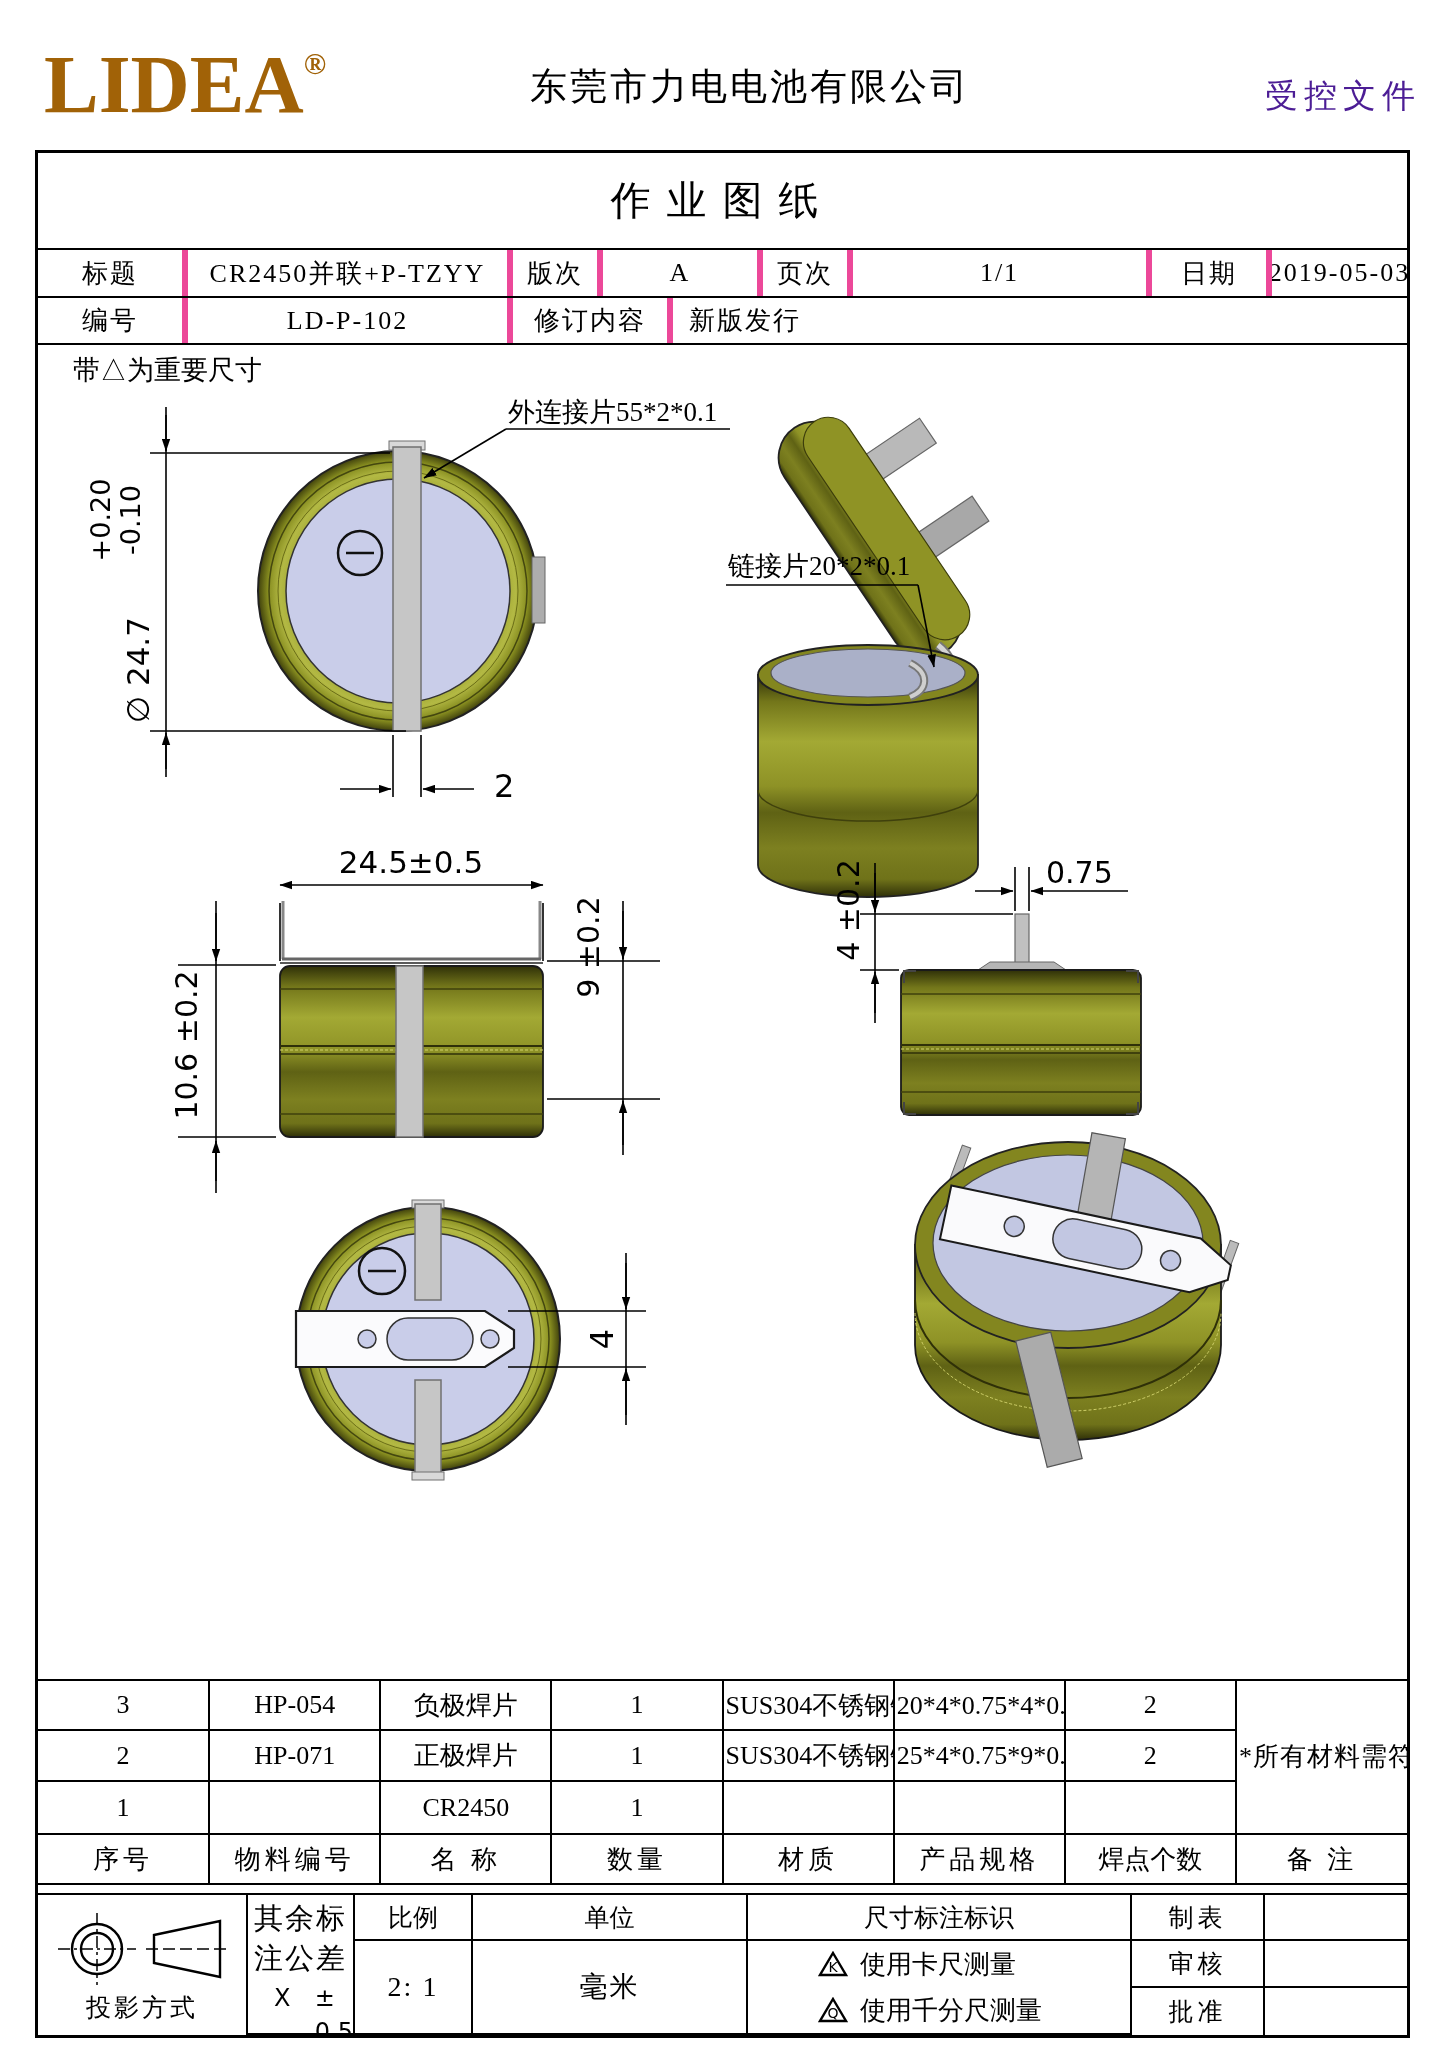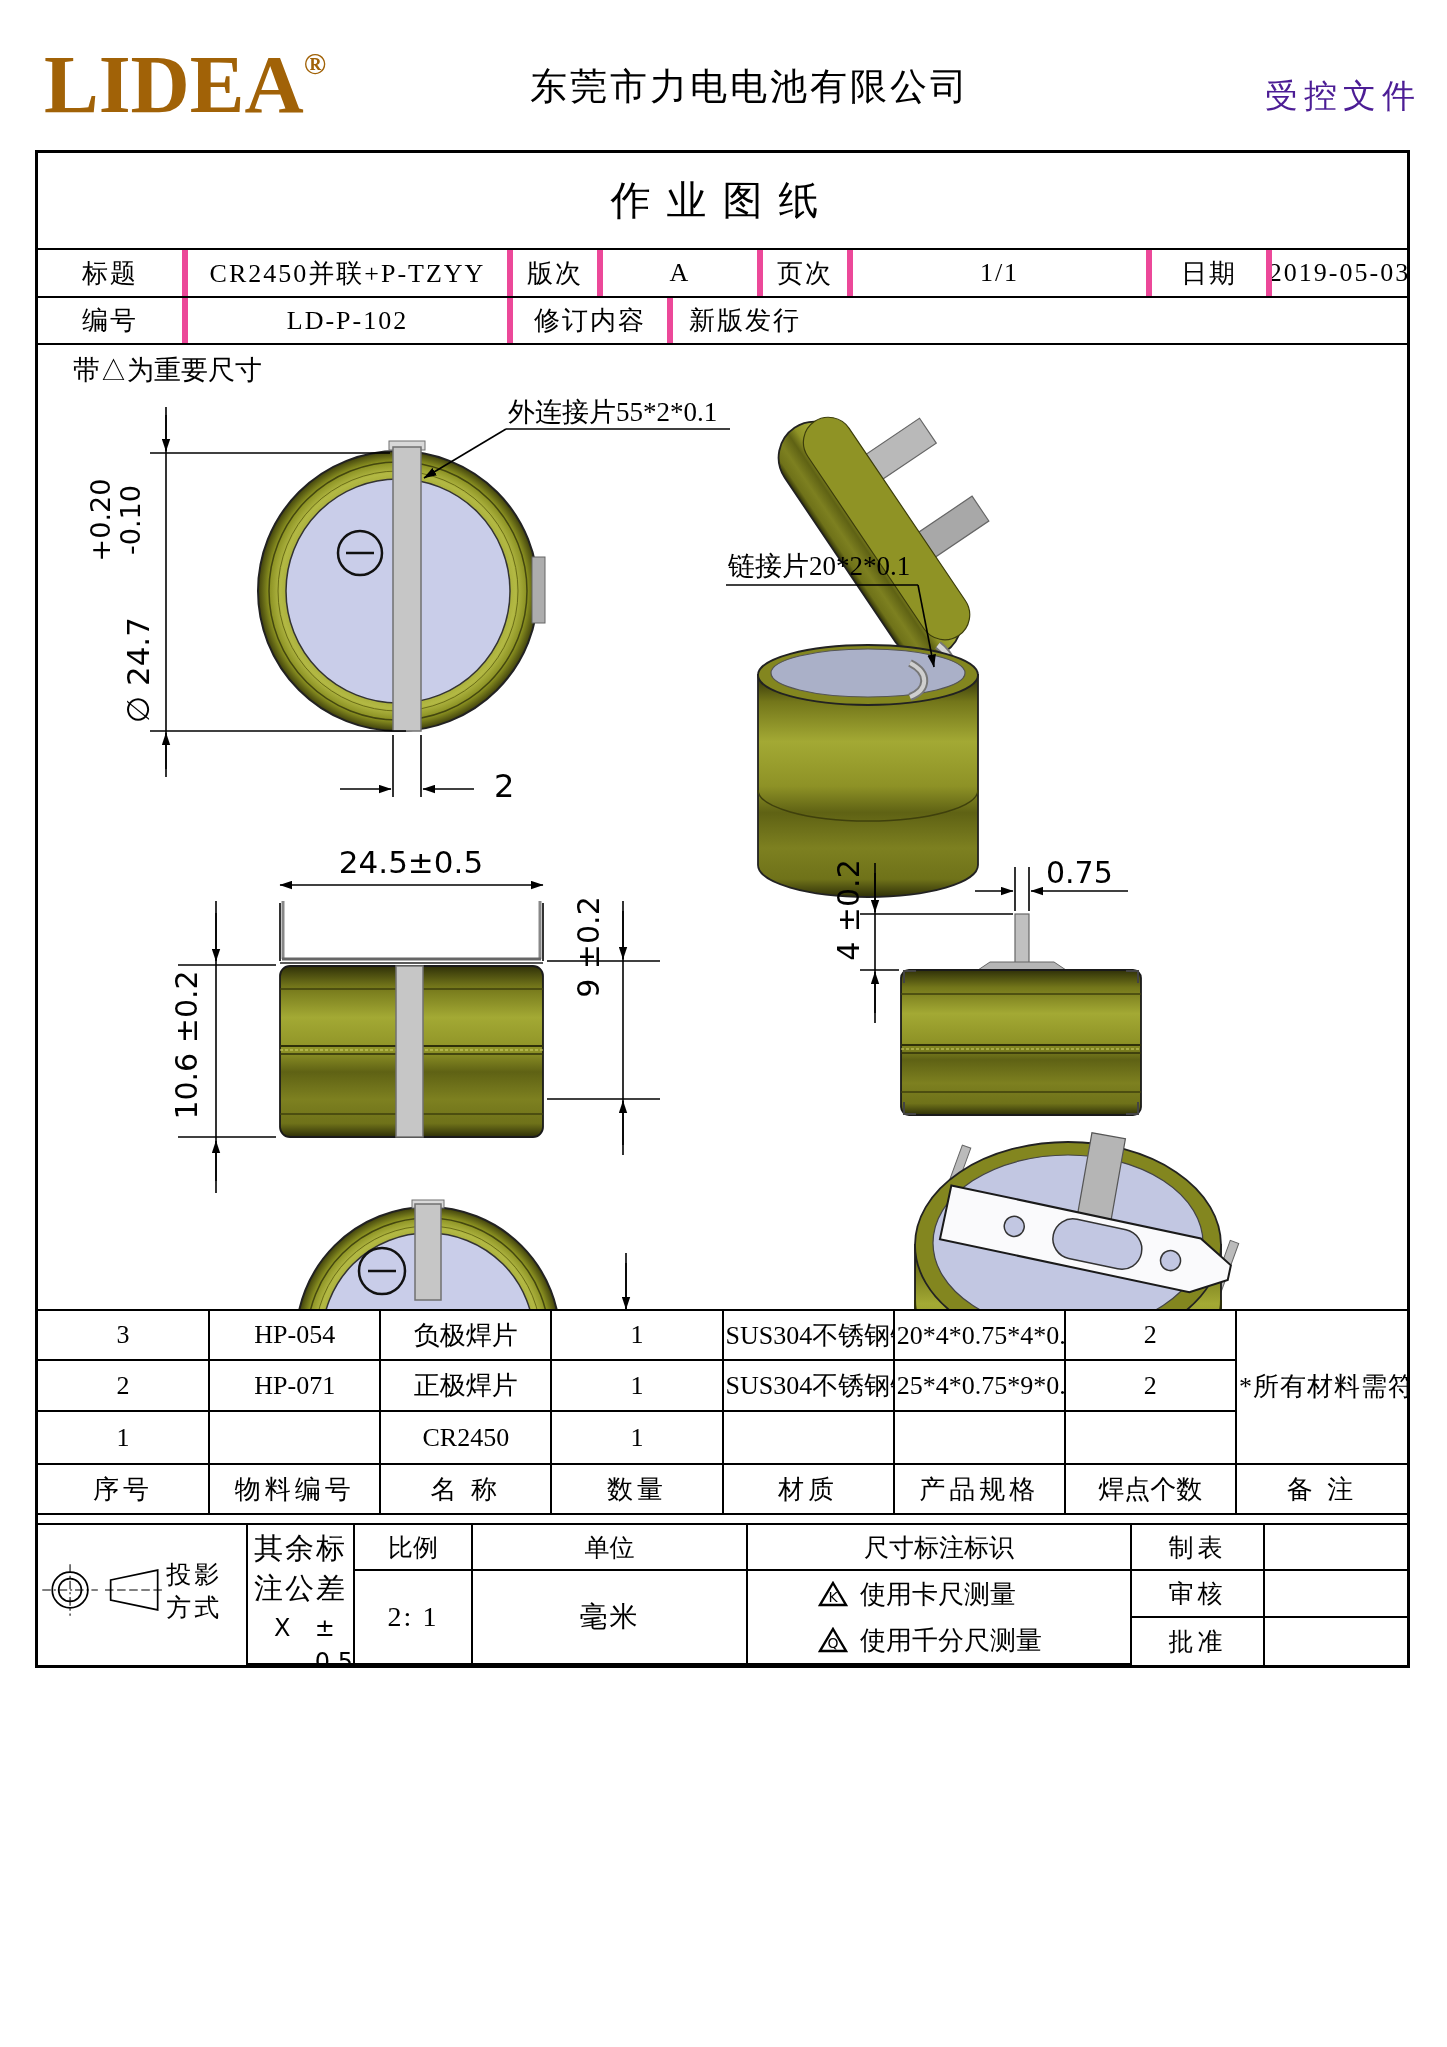--- a/index.html
+++ b/index.html
@@ -12,37 +12,37 @@
   
   .sheet{position:absolute;left:35px;top:150px;width:1375px;border:3px solid #000;box-sizing:border-box;background:#fff}
   .titlebar{height:95px;border-bottom:2px solid #000;display:flex;align-items:center;justify-content:center;font-size:40px;letter-spacing:16px}
   .inforow{display:grid;border-bottom:2px solid #000}
   .r1{grid-template-columns:150px 325px 90px 160px 90px 299px 120px 135px;height:46px}
   .r2{grid-template-columns:150px 325px 160px 734px;height:45px}
   .cell{display:flex;align-items:center;justify-content:center;font-size:26px;border-right:6px solid #ec4899;letter-spacing:2px;overflow:hidden;white-space:nowrap}
   .cell.last{border-right:none}
   .cell.left{justify-content:flex-start;padding-left:16px}
   
-  .draw{height:964px;position:relative;overflow:hidden}
+  .draw{height:1334px;position:relative;overflow:hidden}
   
   table.bom{border-collapse:collapse;table-layout:fixed;width:1369px}
   table.bom td{border:2px solid #000;text-align:center;font-size:26px;overflow:hidden;padding:0 2px;white-space:nowrap}
   table.bom td.bl{border-left:none}
   table.bom td.br{border-right:none}
   td.spec{font-size:22px}
   td.mat{font-size:25px}
   td.hdr{font-size:24px;letter-spacing:4px}
   td.note-cell{font-size:21px;text-align:left;padding:2px 8px;line-height:1.55;white-space:normal;letter-spacing:1px}
   
   .gap{height:8px}
   .foot{display:grid;grid-template-columns:210px 107px 118px 275px 384px 133px 142px;grid-template-rows:46px 47px 47px;border-top:2px solid #000;font-size:25px}
   .fc{border-right:2px solid #000;border-bottom:2px solid #000;display:flex;align-items:center;justify-content:center;overflow:hidden}
   .fc.nb{border-bottom:none}
   .fc.nr{border-right:none}
-  .proj{grid-row:1/4;justify-content:flex-end;padding-bottom:11px}
+  .proj{grid-row:1/4;flex-direction:column;justify-content:flex-end;padding-bottom:11px}
   .proj .plabel{font-size:25px;letter-spacing:3px;margin-top:2px}
   .tolcell{grid-row:1/4;flex-direction:column;justify-content:flex-start;padding-top:4px;align-items:stretch}
   .tolcell .ttl{text-align:center;font-size:29px;letter-spacing:2px;margin-bottom:2px}
   .tolline{display:flex;font-size:26px;line-height:34px;padding-left:26px}
   .tolline .k{width:72px;font-family:"DejaVu Sans",sans-serif;font-size:24px}
   .tolline .v{font-family:"DejaVu Sans",sans-serif;font-size:24px}
   .marksbody{grid-row:2/4;flex-direction:column;justify-content:space-around;align-items:flex-start;padding-left:70px}
   .markline{display:flex;align-items:center;gap:12px;font-size:26px}
   .scaleval,.unitval{grid-row:2/4;font-size:28px;letter-spacing:2px}
   .signlbl{letter-spacing:4px}

